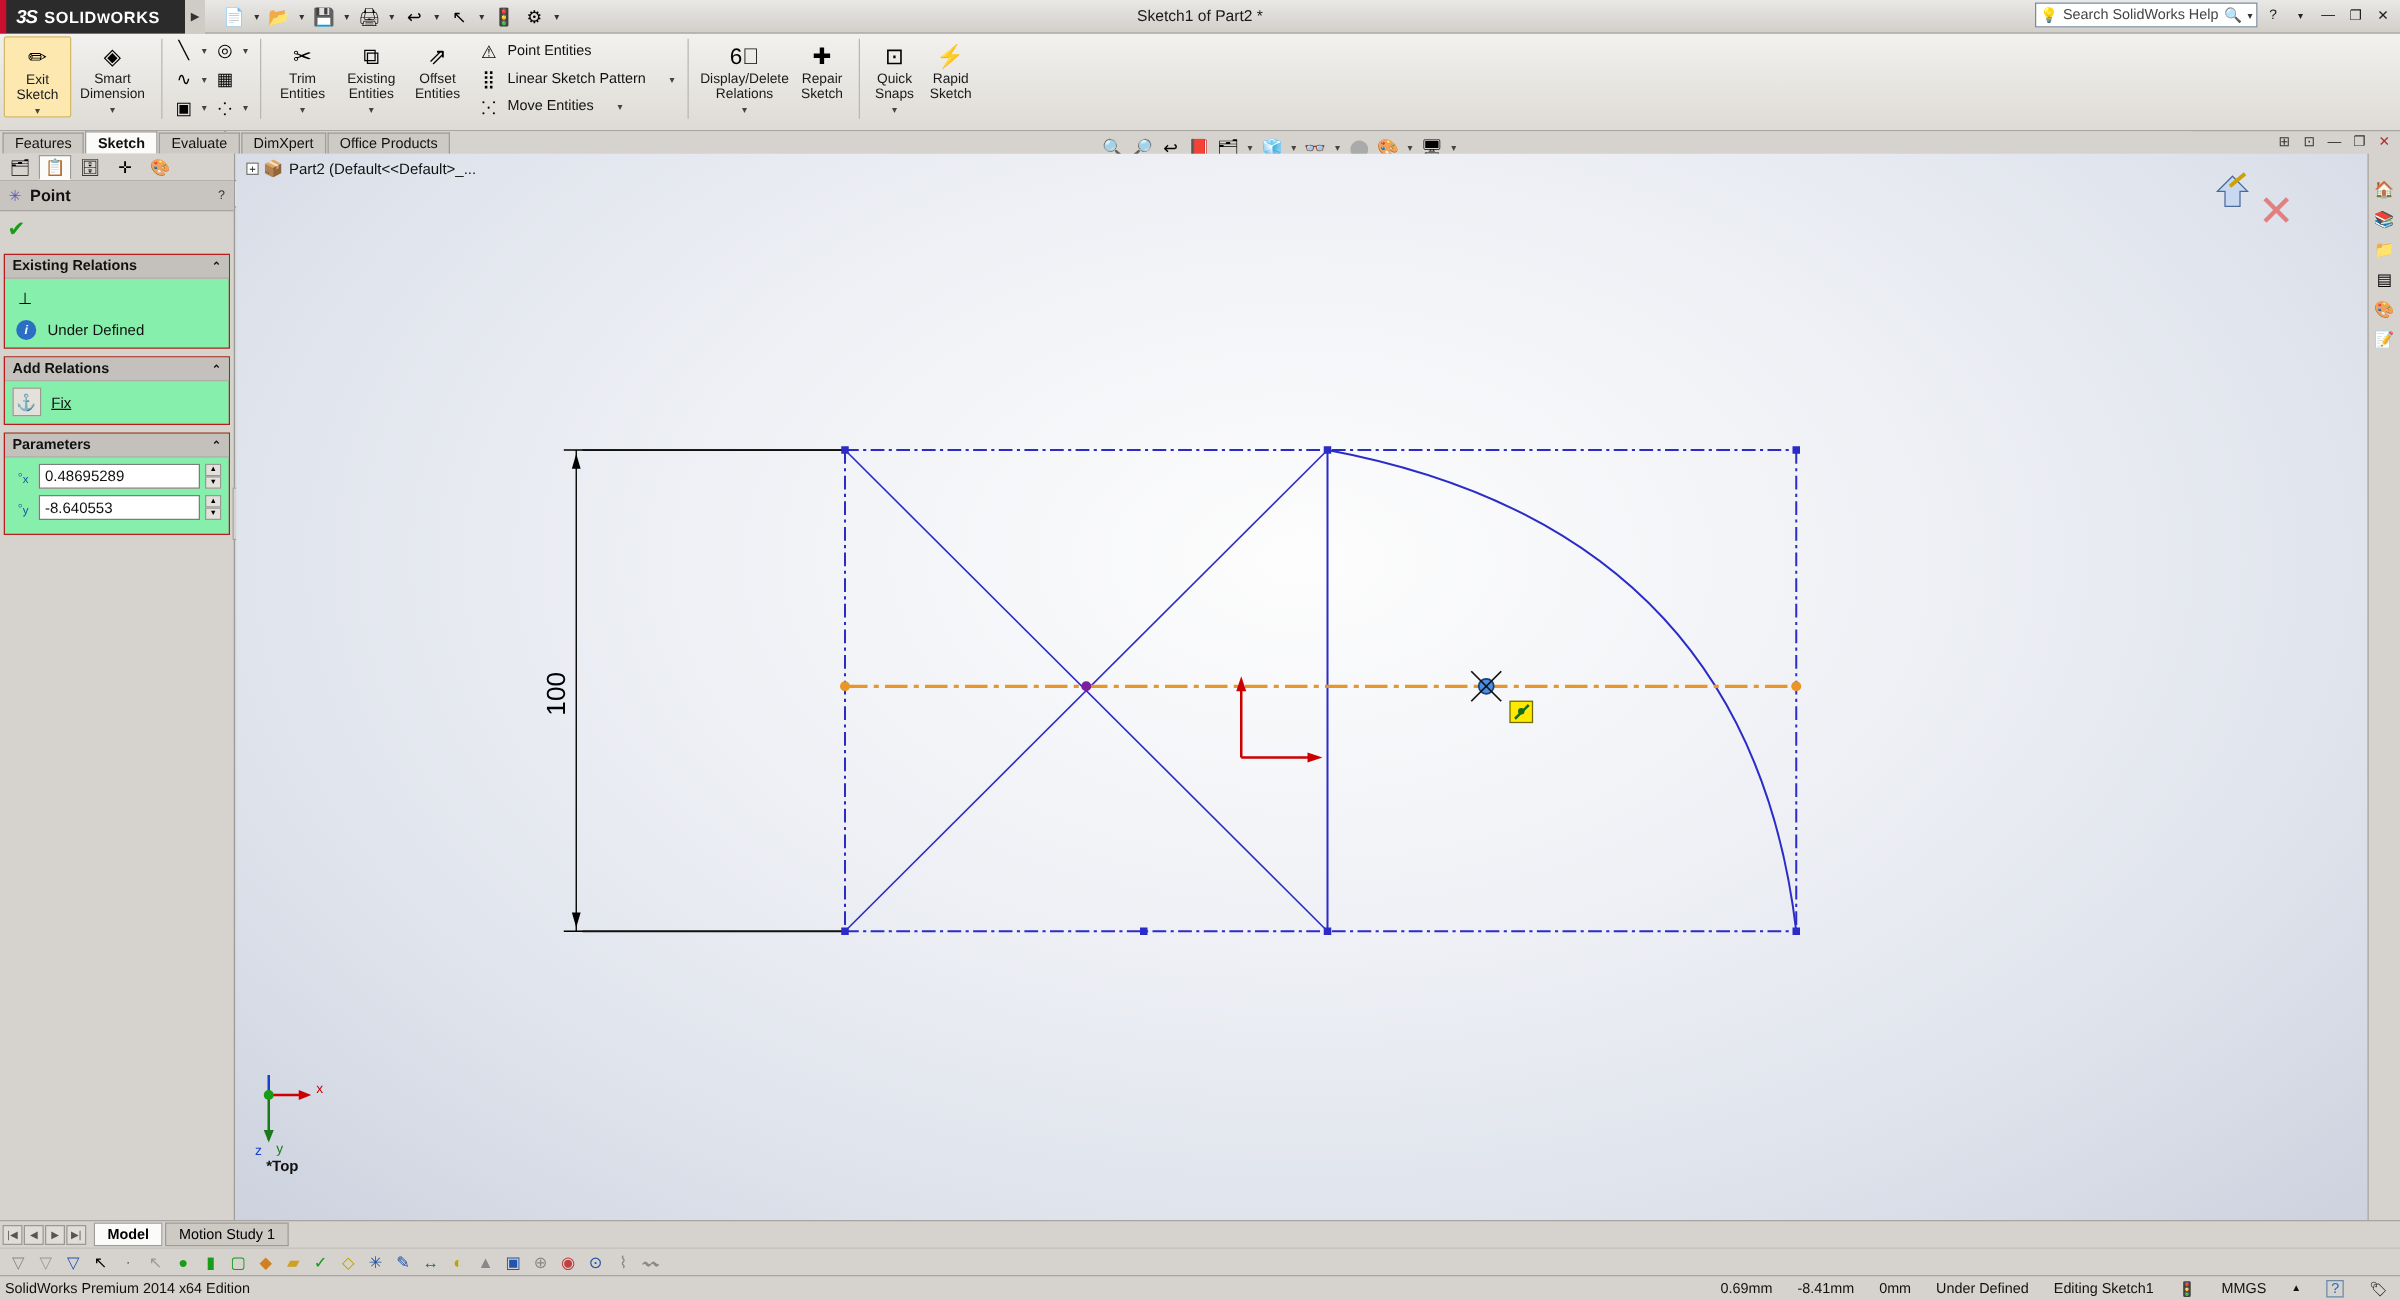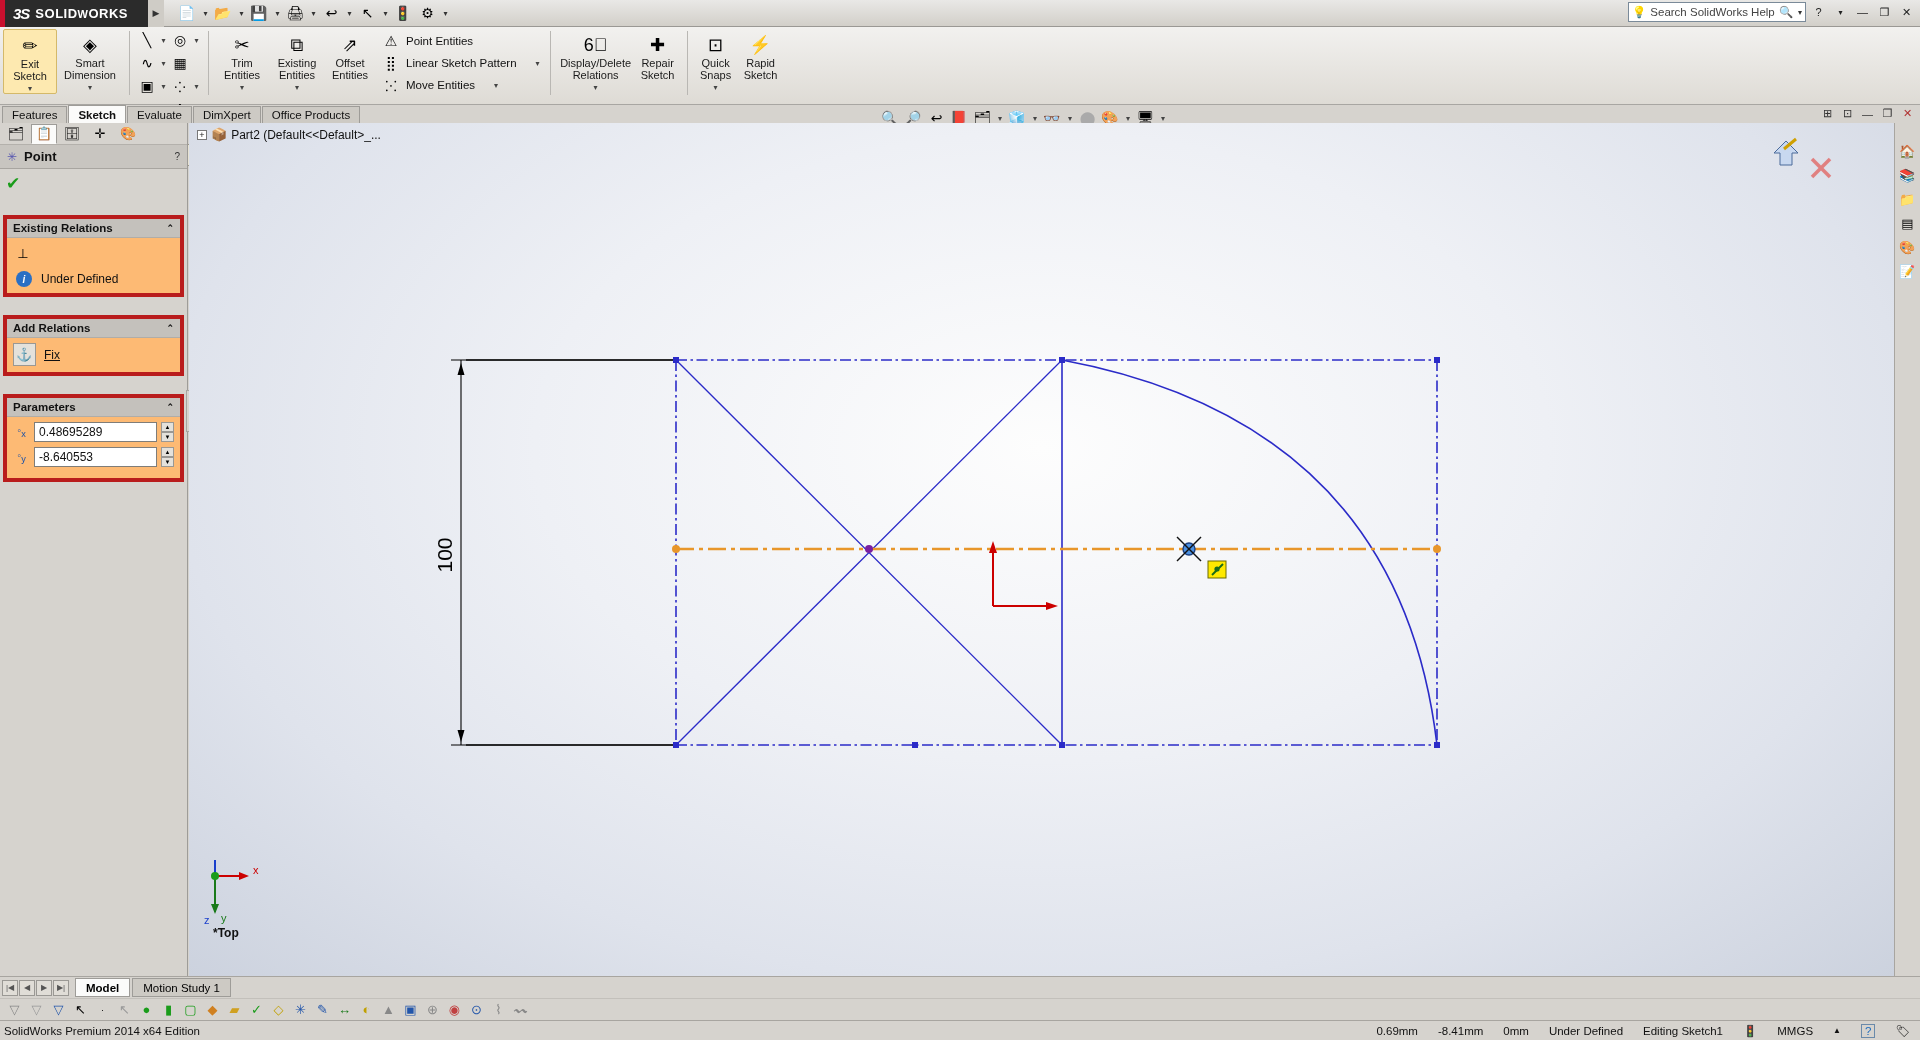--- a/index.html
+++ b/index.html
@@ -109,21 +109,21 @@
     font-size: 13px; border: 1px solid transparent;
   }
   .pm-tab.active { background: #fbfbfa; border: 1px solid #9e9c98; border-bottom-color: #fbfbfa; }
   .pm-header {
     height: 24px; background: #c8c5c0; border-bottom: 1px solid #a8a5a0;
     display: flex; align-items: center; gap: 7px; padding: 0 7px;
   }
   .pm-header .ttl { font-weight: bold; font-size: 13px; color: #111; }
   .pm-header .q { margin-left: auto; font-size: 10px; color: #333; }
   .pm-ok { height: 28px; display: flex; align-items: center; padding-left: 6px; gap: 10px; }
-  .pm-section { margin: 18px 3px 0 3px; border: 4px solid #b91c1c; background: #fdba74; }
+  .pm-section { margin: 6px 3px 0 3px; border: 1px solid #b91c1c; background: #86efac; }
   .pm-sec-head {
     height: 19px; background: #c4c1bc; display: flex; align-items: center;
     padding: 0 6px; font-weight: bold; font-size: 11.5px; color: #111;
     border-bottom: 1px solid #b0ada8;
   }
   .pm-sec-head .chev { margin-left: auto; font-size: 9px; }
   .pm-sec-body { padding: 5px 6px 6px 6px; }
   .rel-row { display: flex; gap: 5px; }
   .rel-ico { width: 20px; height: 20px; display: flex; align-items: center; justify-content: center; font-size: 13px; }
   .rel-list {
@@ -246,20 +246,21 @@
       <div class="tb-btn">🖨</div>
       <div class="tb-caret">▾</div>
       <div class="tb-btn">↩</div>
       <div class="tb-caret">▾</div>
       <div class="tb-btn">↖</div>
       <div class="tb-caret">▾</div>
       <div class="tb-btn">🚦</div>
       <div class="tb-btn">⚙</div>
       <div class="tb-caret">▾</div>
     </div>
+    <div class="tb-title">Sketch1 of Part2 *</div>
     <div class="tb-right">
       <div class="search-box">
         <span>💡</span>
         <span class="sbtxt">Search SolidWorks Help</span>
         <span>🔍</span>
         <span style="font-size:8px">▾</span>
       </div>
       <div class="win-btn">?</div>
       <div class="win-btn" style="font-size:8px">▾</div>
       <div class="win-btn">—</div>

